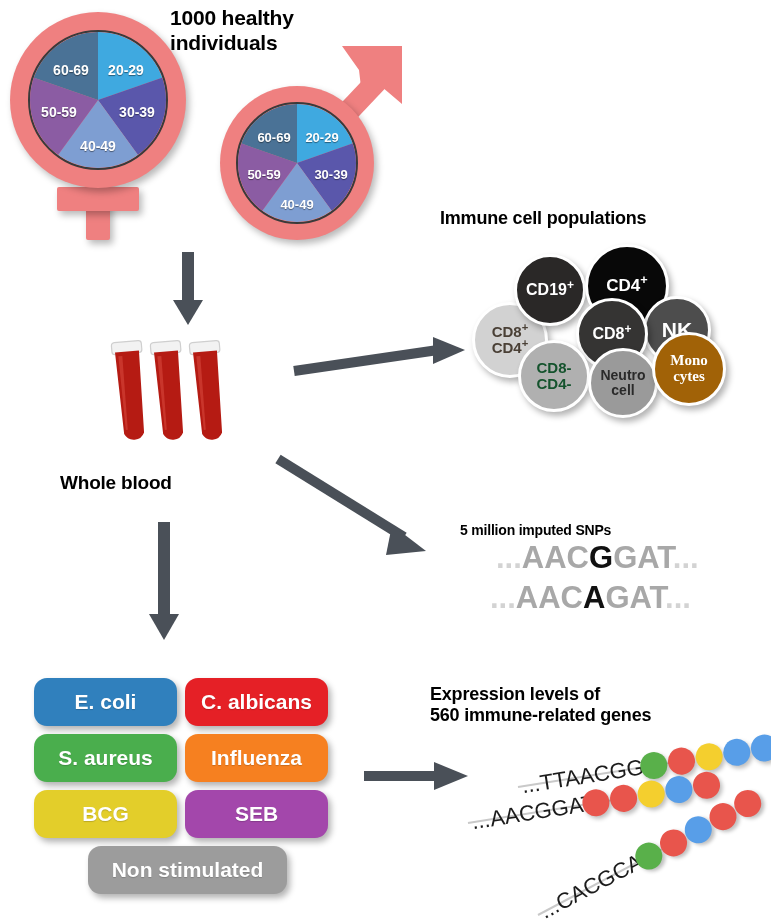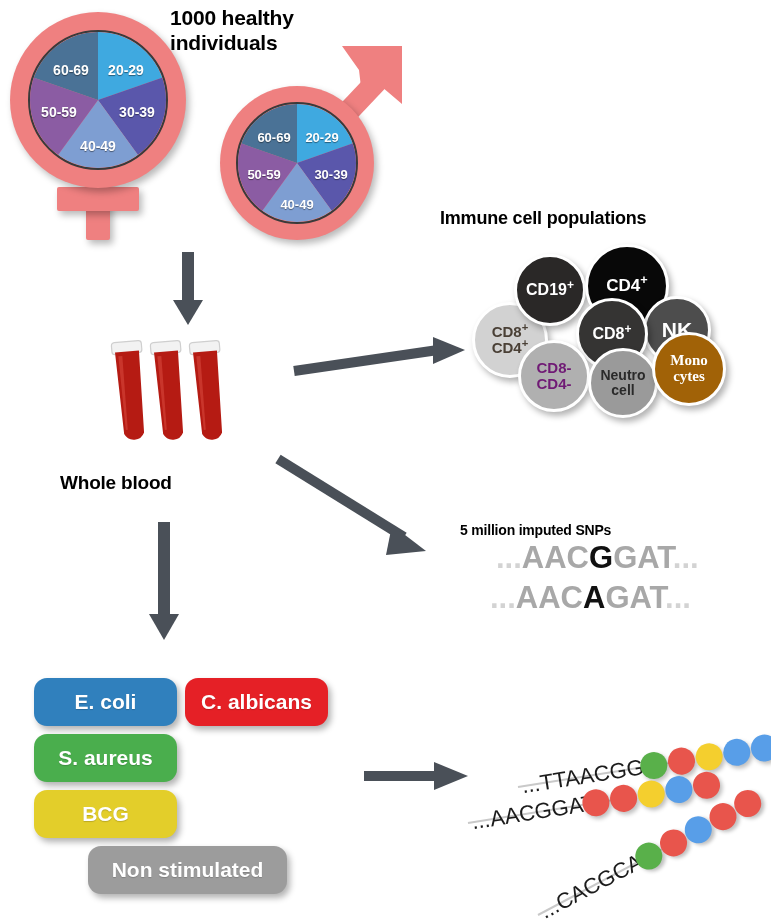--- a/index.html
+++ b/index.html
@@ -260,21 +260,21 @@
     </div>
 
     <div class="cell" style="left:203px; top:56px; width:68px; height:68px; background:#4d4d4d; color:#ffffff; font-size:21px;">
       <span>NK</span>
     </div>
 
     <div class="cell" style="left:136px; top:58px; width:72px; height:72px; background:#353433; color:#ffffff; font-size:16px;">
       <span><span>CD8</span><sup>+</sup></span>
     </div>
 
-    <div class="cell" style="left:78px; top:100px; width:72px; height:72px; background:#b0b0b0; color:#701a75; font-size:15px;text-align:right;">
+    <div class="cell" style="left:78px; top:100px; width:72px; height:72px; background:#b0b0b0; color:#14532d; font-size:15px;text-align:right;">
       <span><span>CD8-</span><br><span>CD4-</span></span>
     </div>
 
     <div class="cell" style="left:148px; top:108px; width:70px; height:70px; background:#9a9a9a; color:#2a2a2a; font-size:14px;">
       <span><span>Neutro</span><br><span>cell</span></span>
     </div>
 
     <div class="cell" style="left:212px; top:92px; width:74px; height:74px; background:#a16207; color:#ffffff; font-size:15px;font-family:Liberation Serif, serif;">
       <span><span>Mono</span><br><span>cytes</span></span>
     </div>
@@ -293,29 +293,39 @@
   <div class="stim" style="left:34px;  top:678px; width:143px; height:48px; background:#3080bd;">
       <span>E. coli</span>
     </div>
   <div class="stim" style="left:185px; top:678px; width:143px; height:48px; background:#e52026;">
       <span>C. albicans</span>
     </div>
 
   <div class="stim" style="left:34px;  top:734px; width:143px; height:48px; background:#4aae4d;">
       <span>S. aureus</span>
     </div>
+  <div class="stim" style="left:185px; top:734px; width:143px; height:48px; background:#f68020;">
+      <span>Influenza</span>
+    </div>
 
   <div class="stim" style="left:34px;  top:790px; width:143px; height:48px; background:#e3ce2a;">
       <span>BCG</span>
     </div>
+  <div class="stim" style="left:185px; top:790px; width:143px; height:48px; background:#a347ab;">
+      <span>SEB</span>
+    </div>
 
   <div class="stim" style="left:88px;  top:846px; width:199px; height:48px; background:#9c9c9c;">
       <span>Non stimulated</span>
     </div>
 
+  <div class="abs heading" id="title-expr">
+    <div>Expression levels of</div>
+    <div>560 immune-related genes</div>
+  </div>
 
   <div class="strand" style="left:518px; top:770px; width:250px; height:34px; transform: rotate(-9deg);">
     <div class="strand-line" style="width:170px;"></div>
     <div class="strand-text" style="left:4px;">...TTAACGG</div>
     <div class="bead" style="left:124px; background:#59b04a;"></div>
     <div class="bead" style="left:152px; background:#e8554c;"></div>
     <div class="bead" style="left:180px; background:#f4cf2e;"></div>
     <div class="bead" style="left:208px; background:#589ee8;"></div>
     <div class="bead" style="left:236px; background:#589ee8;"></div>
   </div>

